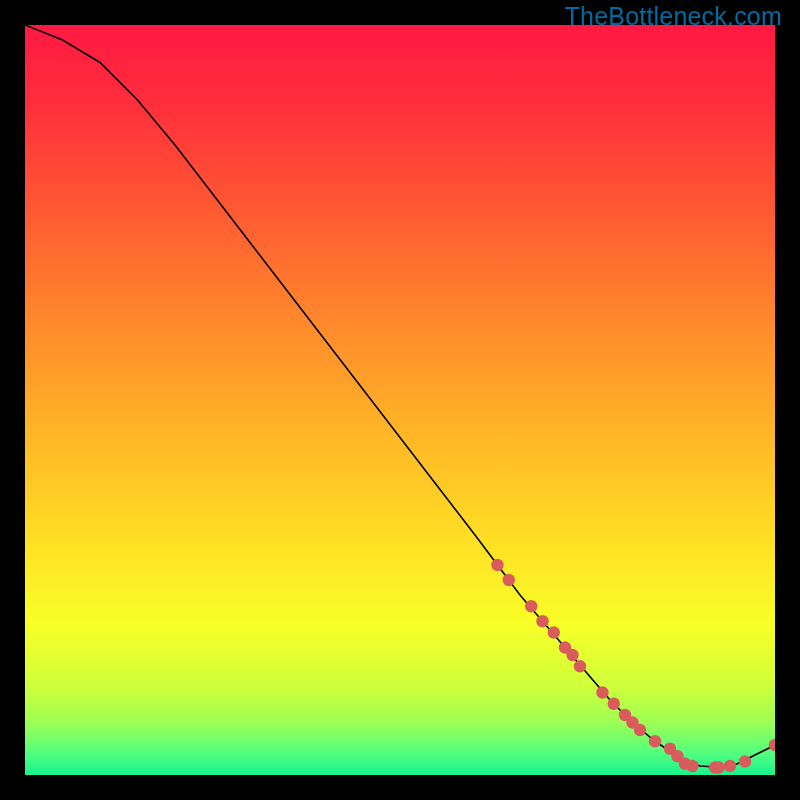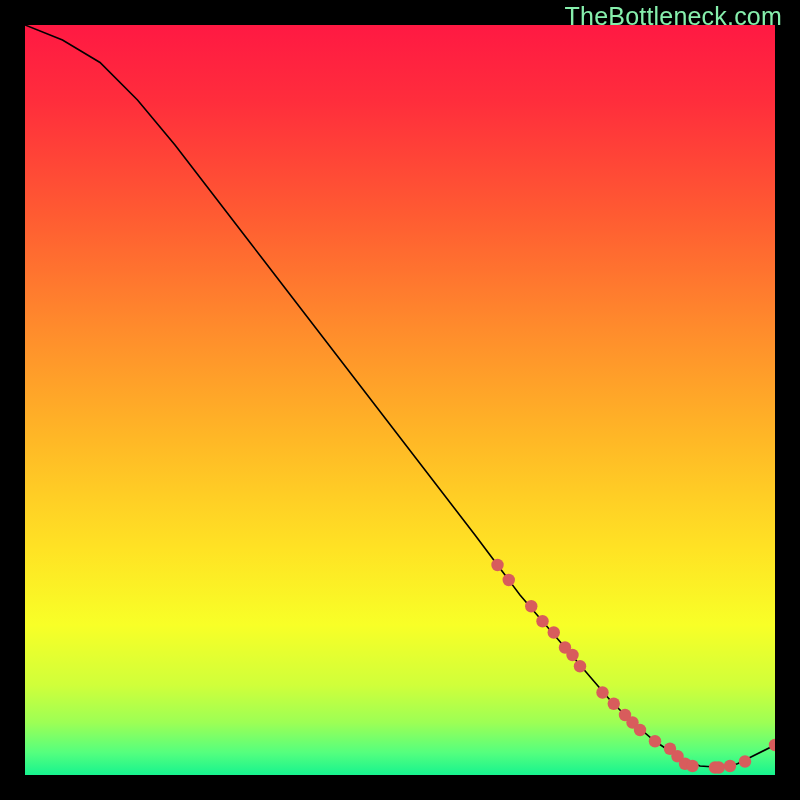--- a/index.html
+++ b/index.html
@@ -14,21 +14,21 @@
     position: relative;
     width: 800px;
     height: 800px;
   }
   .watermark {
     position: absolute;
     top: 2px;
     right: 18px;
     font-family: Arial, Helvetica, sans-serif;
     font-size: 25px;
-    color: #86efac;
+    color: #0369a1;
     z-index: 10;
     letter-spacing: 0.2px;
   }
   svg.chart {
     position: absolute;
     left: 25px;
     top: 25px;
     width: 750px;
     height: 750px;
   }

